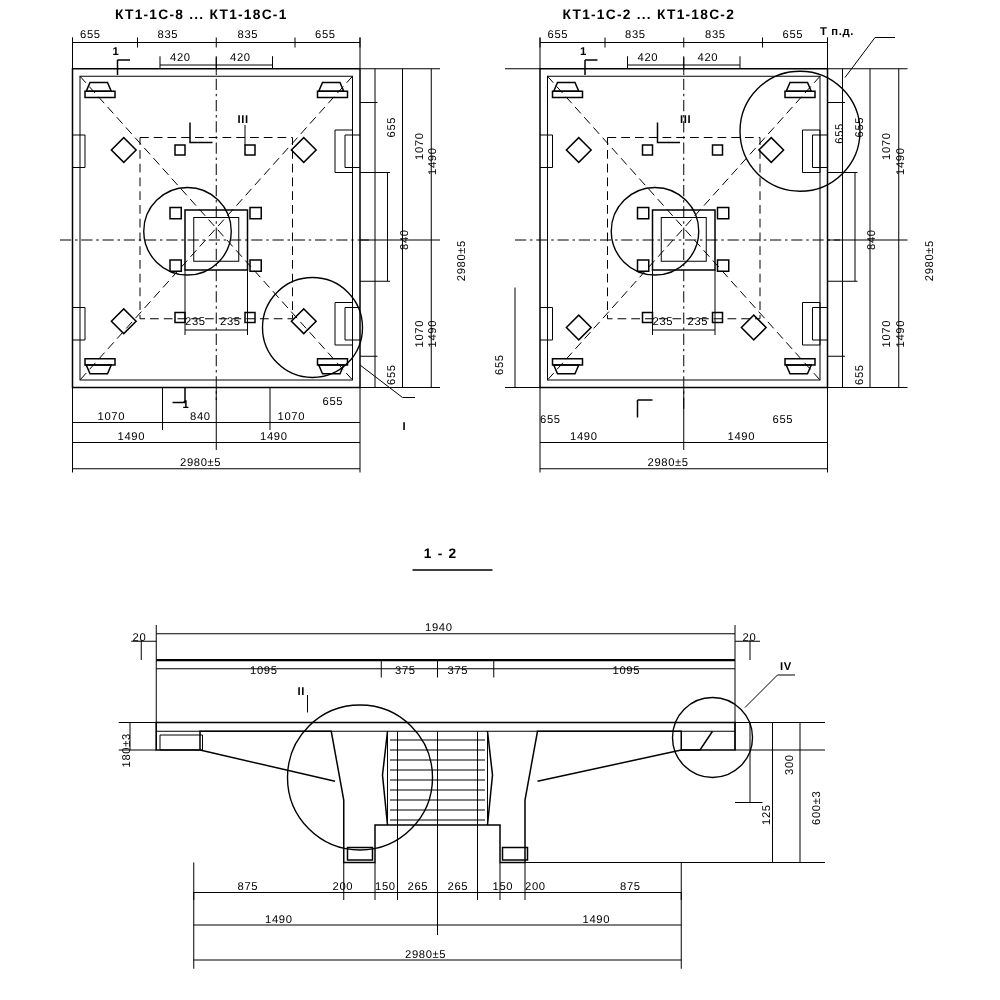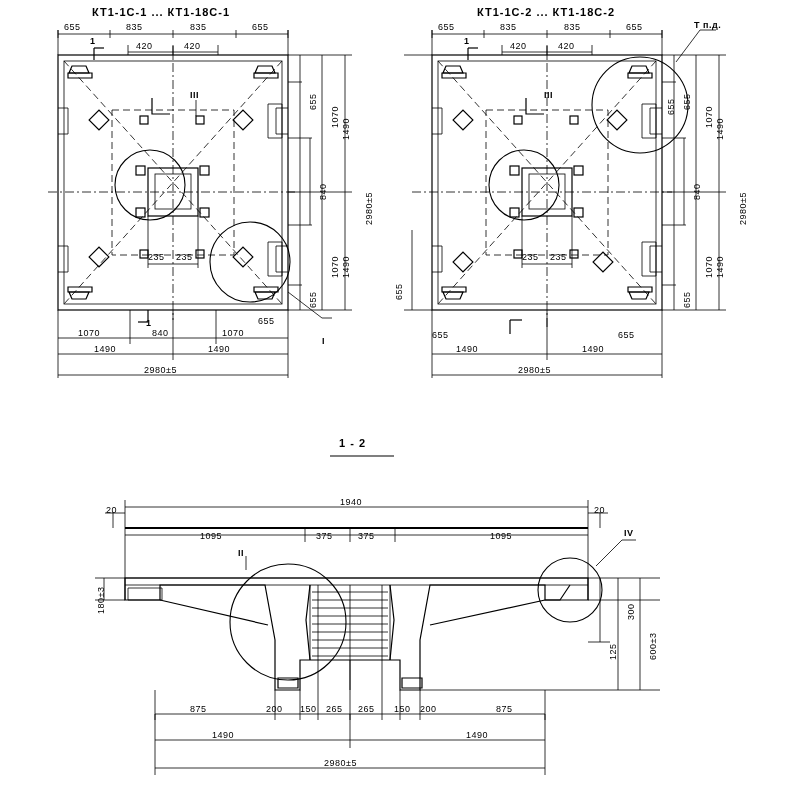--- a/index.html
+++ b/index.html
@@ -344,24 +344,24 @@
 
       <line x1="155" y1="740" x2="545" y2="740"></line>
       <line x1="350" y1="714" x2="350" y2="748"></line>
       <line x1="155" y1="714" x2="155" y2="775"></line>
       <line x1="545" y1="714" x2="545" y2="775"></line>
       <line x1="155" y1="768" x2="545" y2="768"></line>
     </g>
   </g>
 </svg>
 
-<div class="title" style="left:92px; top:6px;">КТ1-1С-1 ... КТ1-18С-1</div>
-<div class="title" style="left:477px; top:6px;">КТ1-1С-2 ... КТ1-18С-2</div>
+<div class="title" style="left:92px; top:6px;">КТ1-1С-8 ... КТ1-18С-1</div>
+<div class="title" style="left:450px; top:6px;">КТ1-1С-2 ... КТ1-18С-2</div>
 <div class="title" style="left:339px; top:437px;">1 - 2</div>
-<div class="lbl b" style="left:694px; top:20px;">Т п.д.</div>
+<div class="lbl b" style="left:656px; top:20px;">Т п.д.</div>
 
 <div class="lbl" style="left:64px; top:22px;">655</div>
 <div class="lbl" style="left:126px; top:22px;">835</div>
 <div class="lbl" style="left:190px; top:22px;">835</div>
 <div class="lbl" style="left:252px; top:22px;">655</div>
 <div class="lbl" style="left:136px; top:41px;">420</div>
 <div class="lbl" style="left:184px; top:41px;">420</div>
 
 <div class="lbl vert" style="left:308px; top:110px;">655</div>
 <div class="lbl vert" style="left:330px; top:128px;">1070</div>

